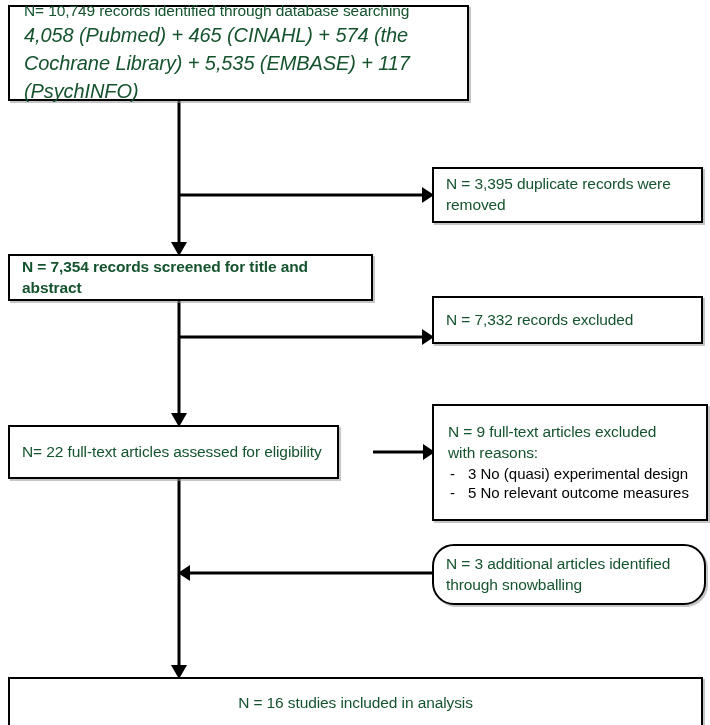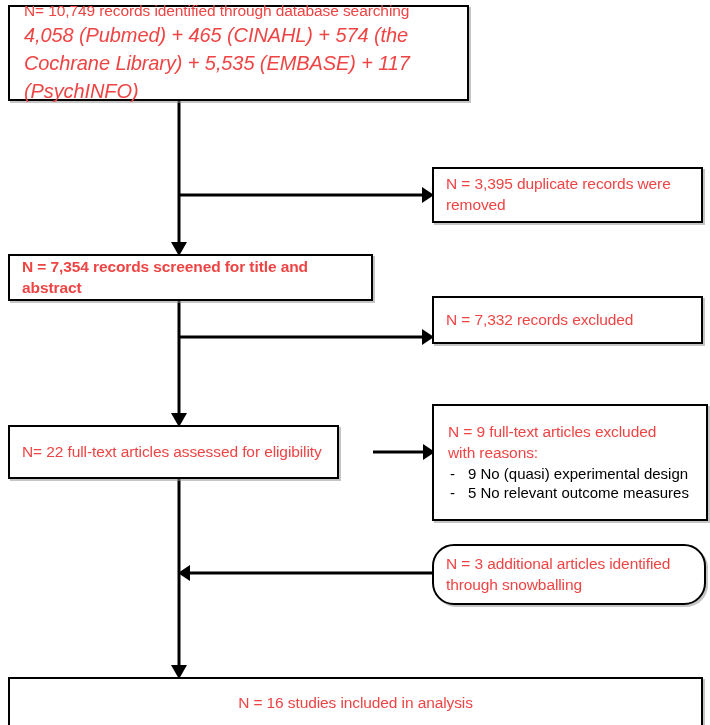--- a/index.html
+++ b/index.html
@@ -29,21 +29,21 @@
     box-sizing: border-box;
     background: #ffffff;
     border: 2px solid #000000;
     box-shadow: 2px 2px 0 rgba(150,150,150,0.55);
     display: flex;
     flex-direction: column;
     justify-content: center;
     padding: 2px 12px;
   }
   .flow-box .line {
-    color: #ef4444;
+    color: #14532d;
     font-size: 15.5px;
     line-height: 1.35;
     letter-spacing: -0.1px;
     white-space: pre-wrap;
   }
   .flow-box .line.italic {
     font-style: italic;
     font-size: 20px;
     line-height: 1.4;
   }
@@ -152,21 +152,21 @@
     <div class="line">N= 22 full-text articles assessed for eligibility</div>
   </div>
 
   <div class="flow-box" id="box-excl-reasons">
     <div class="line">N = 9 full-text articles excluded</div>
     <div class="line">with reasons:</div>
     <div class="reasons-gap"></div>
     <ul class="reason-list">
       <li>
         <span class="dash">-</span>
-        <span>9 No (quasi) experimental design</span>
+        <span>3 No (quasi) experimental design</span>
       </li>
       <li>
         <span class="dash">-</span>
         <span>5 No relevant outcome measures</span>
       </li>
     </ul>
   </div>
 
   <div class="flow-box" id="box-snowball">
     <div class="line">N = 3 additional articles identified through snowballing</div>

